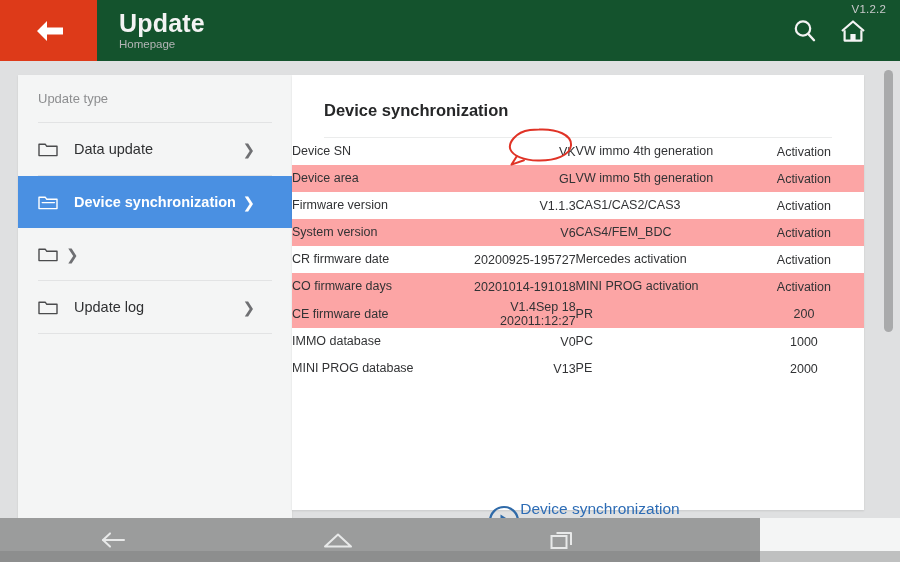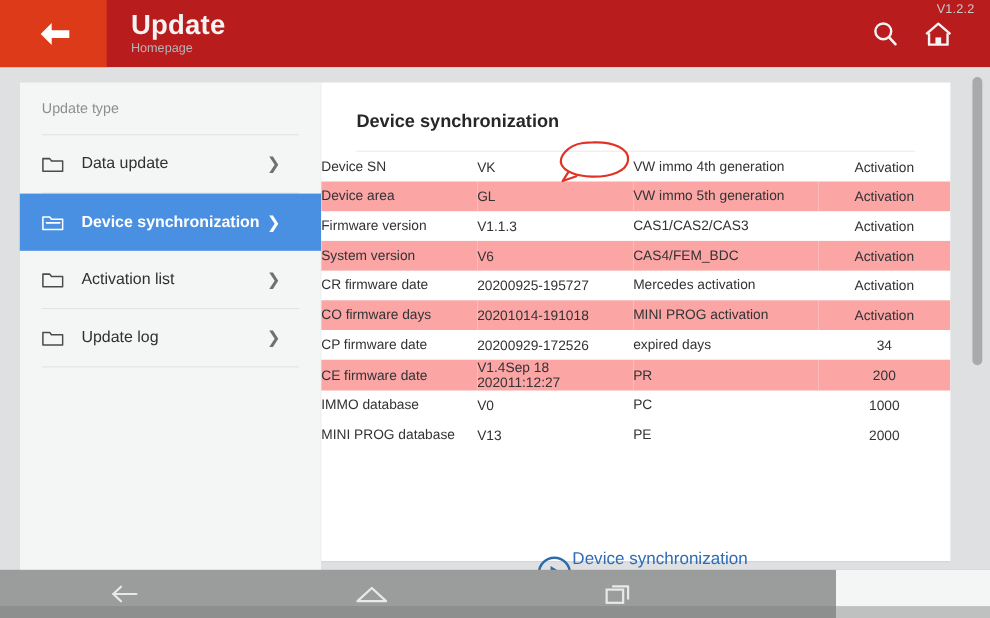--- a/index.html
+++ b/index.html
@@ -15,21 +15,21 @@
   #app {
     position: absolute;
     inset: 0;
     background: #dfe0e1;
   }
 
   
   .appbar {
     position: absolute; left: 0; top: 0;
     width: 900px; height: 61px;
-    background: #b91c1c;
+    background: #14532d;
     display: flex; align-items: stretch;
     z-index: 5;
   }
   .back-btn {
     width: 97px; height: 61px;
     background: #dd3a19;
     display: flex; align-items: center; justify-content: center;
     position: relative;
     flex: none;
   }
@@ -154,21 +154,21 @@
   }
   table.infotable td {
     font-size: 12.5px;
     color: #323335;
     padding: 0;
     vertical-align: middle;
     height: 27px;
   }
   tr.zebra td { background: #fca5a5; }
   td.k1 { width: 118px; padding-left: 32px; line-height: 15px; }
-  td.v1 { width: 118px; text-align: left; color: #4a86c8; line-height: 14px; padding-right: 2px; margin-top: 40px; }
+  td.v1 { width: 118px; text-align: right; color: #4a86c8; line-height: 14px; padding-right: 2px; margin-top: 40px; }
   td.k2 { width: 140px; padding-left: 28px; line-height: 15px; }
   td.v2 { width: 100px; text-align: center; color: #4a86c8; padding-right: 32px; }
   td.v1 .two { display: block; }
 
   
   .page-scroll-track {
     position: absolute;
     right: 7px; top: 8px;
     width: 10px; height: 444px;
     background: transparent;
@@ -336,21 +336,20 @@
         <span class="nav-label">Device synchronization</span>
         <span class="nav-chev">❯</span>
       </div>
 
       <div class="nav-item">
         <span class="nav-ic">
           <svg width="20" height="16" viewBox="0 0 20 16" aria-hidden="true">
             <path d="M1 3.2 h6.2 l1.6 2.1 H19 V14.6 H1 Z" fill="none" stroke="#4a4b4d" stroke-width="1.4" stroke-linejoin="round"></path>
           </svg>
         </span>
-        <span class="nav-label">Activation list</span>
         <span class="nav-chev">❯</span>
       </div>
       <div class="sidebar-sep"></div>
 
       <div class="nav-item">
         <span class="nav-ic">
           <svg width="20" height="16" viewBox="0 0 20 16" aria-hidden="true">
             <path d="M1 3.2 h6.2 l1.6 2.1 H19 V14.6 H1 Z" fill="none" stroke="#4a4b4d" stroke-width="1.4" stroke-linejoin="round"></path>
           </svg>
         </span>
@@ -394,26 +393,20 @@
             <td class="k1">CR firmware date</td>
             <td class="v1">20200925-195727</td>
             <td class="k2">Mercedes activation</td>
             <td class="v2">Activation</td>
           </tr>
           <tr class="zebra">
             <td class="k1">CO firmware days</td>
             <td class="v1">20201014-191018</td>
             <td class="k2">MINI PROG activation</td>
             <td class="v2">Activation</td>
-          </tr>
-          <tr>
-            <td class="k1">CP firmware date</td>
-            <td class="v1">20200929-172526</td>
-            <td class="k2">expired days</td>
-            <td class="v2">34</td>
           </tr>
           <tr class="zebra">
             <td class="k1">CE firmware date</td>
             <td class="v1">
               <span class="two">V1.4Sep 18</span>
               <span class="two">202011:12:27</span>
             </td>
             <td class="k2">PR</td>
             <td class="v2">200</td>
           </tr>

